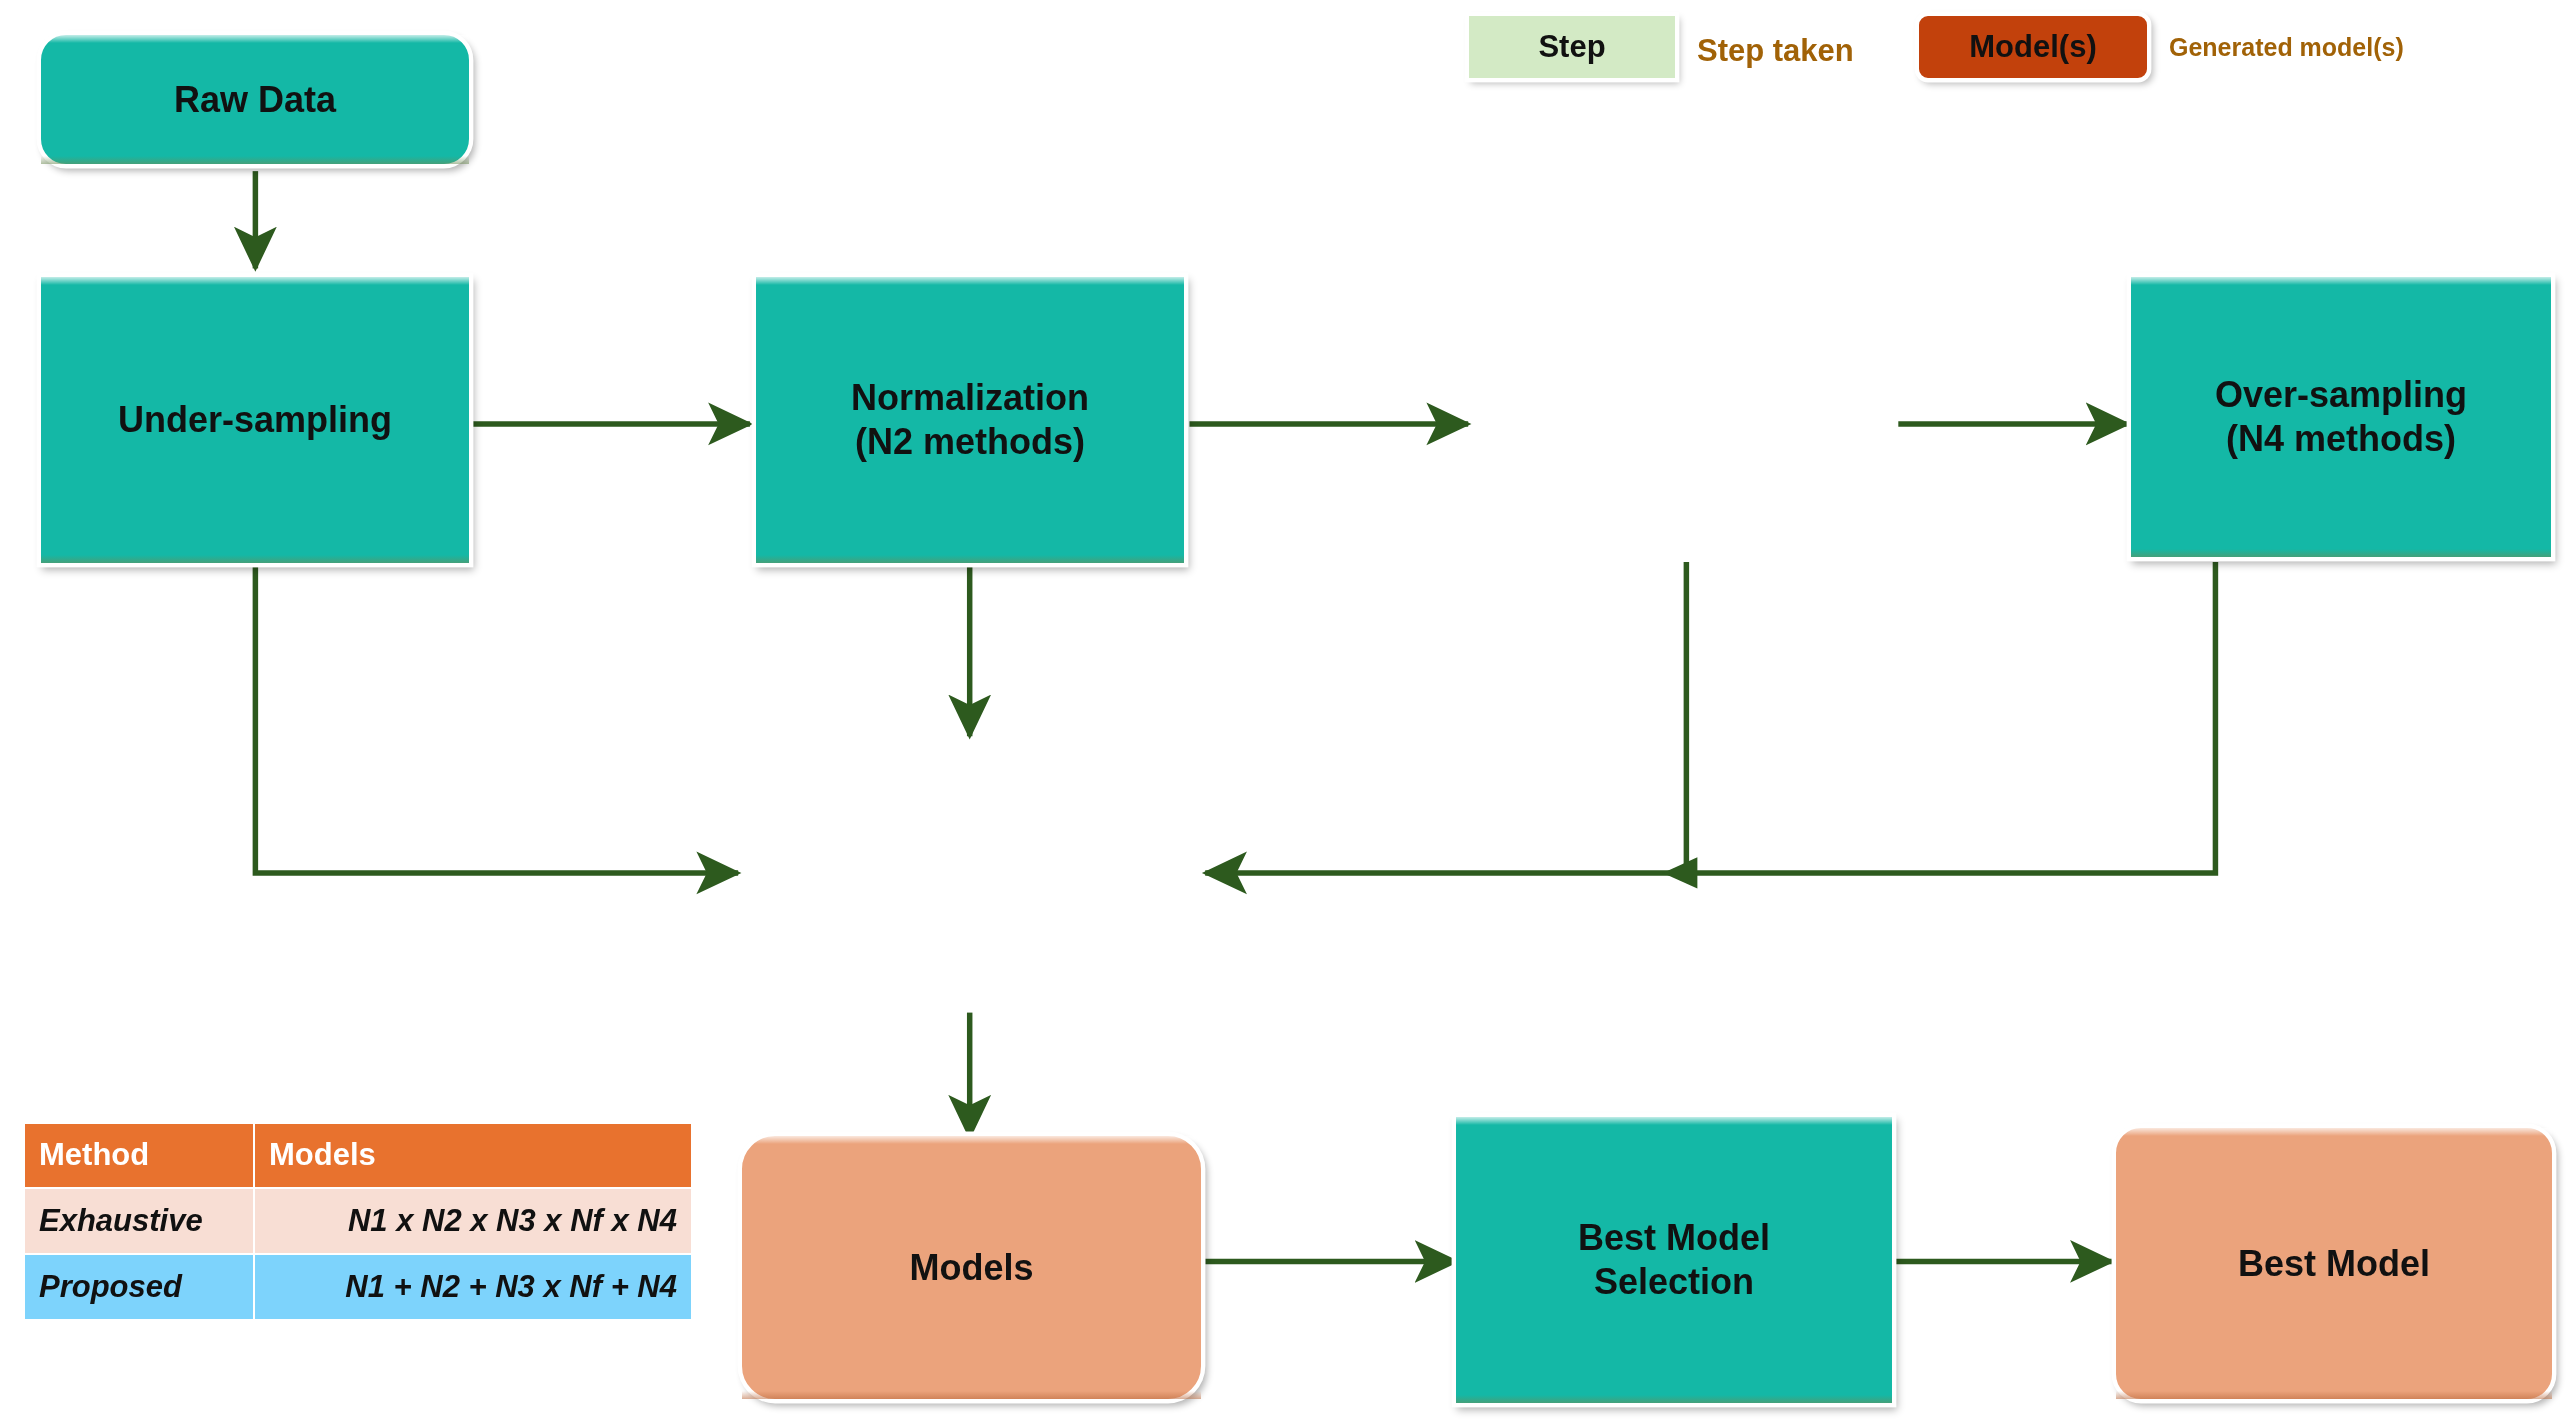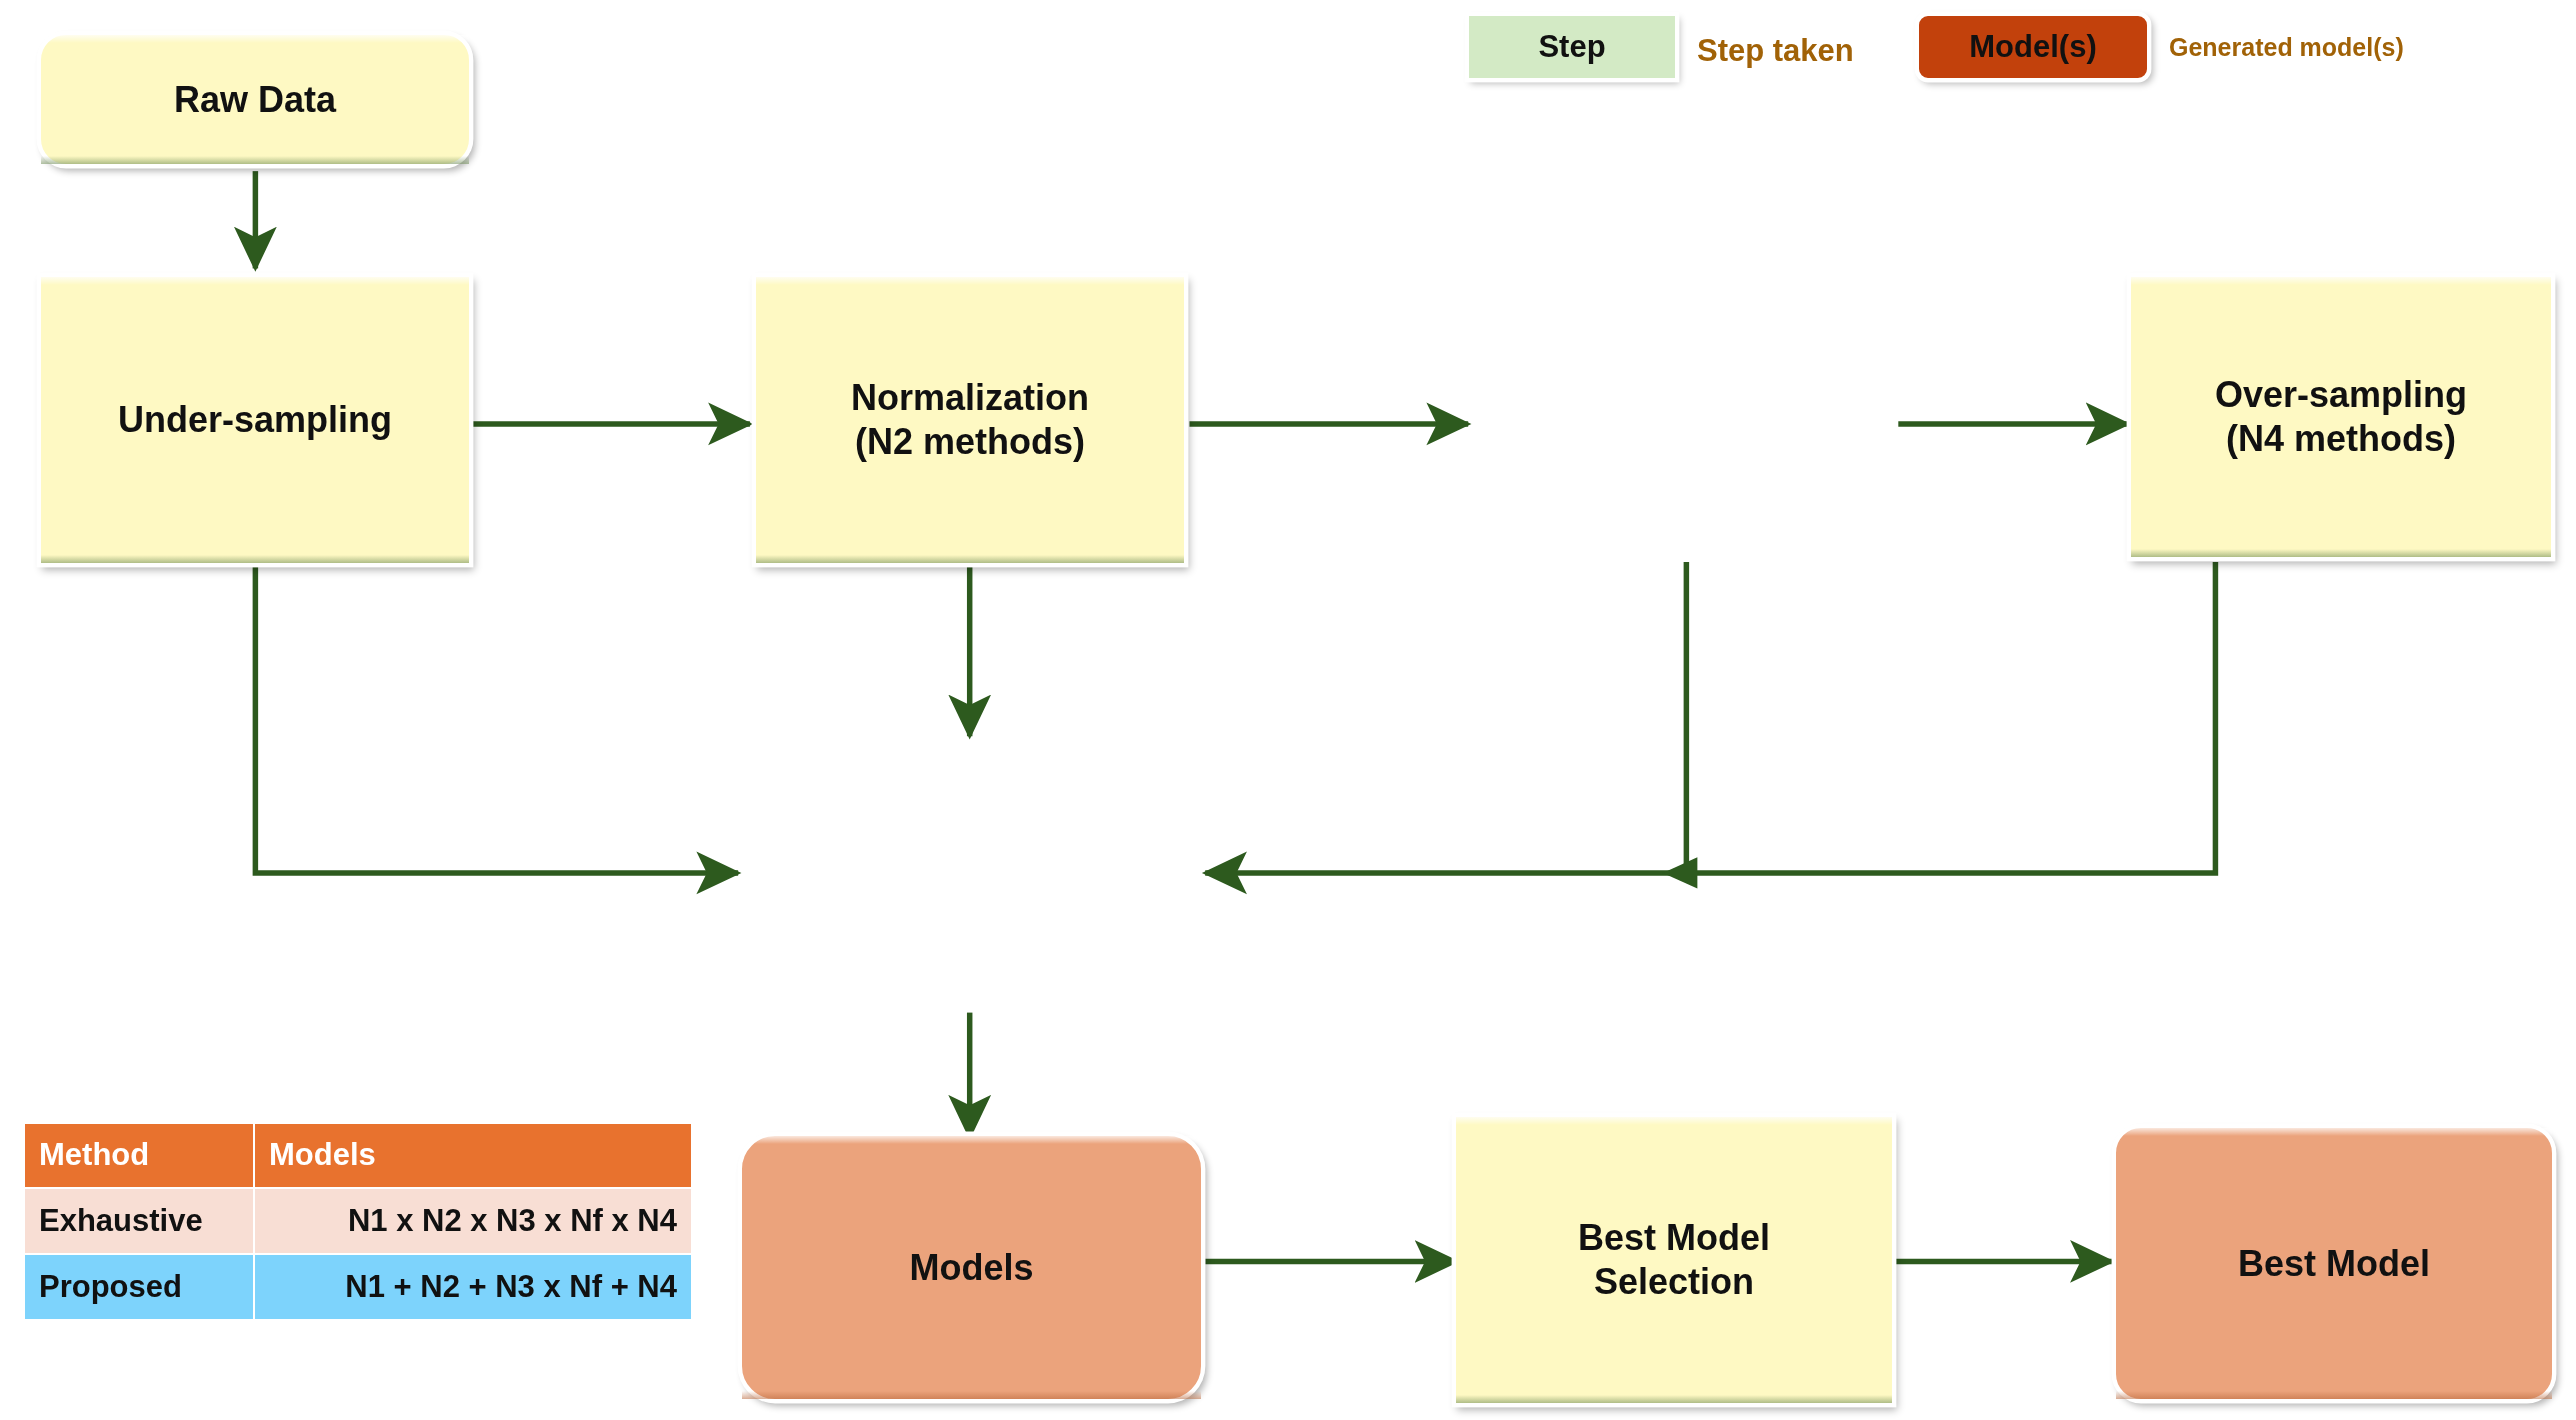--- a/index.html
+++ b/index.html
@@ -22,21 +22,21 @@
   .node {
     position: absolute;
     box-sizing: border-box;
     display: flex;
     align-items: center;
     justify-content: center;
     text-align: center;
     color: #111111;
     font-weight: bold;
     line-height: 1.22;
-    background: #fef9c3;
+    background: #14b8a6;
     border: 2.4px solid #ffffff;
     box-shadow:
       0 0 0 2.4px #ffffff,
       3.1px 4.7px 7.9px rgba(0,0,0,0.30);
     z-index: 5;
   }
   .node .inner {
     position: relative;
     z-index: 2;
     padding: 0 7.9px;
@@ -121,20 +121,21 @@
   #method-table th:last-child { border-right: none; }
   #method-table td {
     color: #111111;
     text-align: left;
     font-size: 31px;
     padding: 14px 14px;
     border-right: 2.4px solid #ffffff;
     border-top: 2.4px solid #ffffff;
     font-weight: bold;
     white-space: nowrap;
+    font-style: italic;
   }
   #method-table td:last-child { border-right: none; text-align: right; }
   #method-table tr.row-0 td { background: #f8ded4; }
   #method-table tr.row-1 td { background: #7dd3fc; }
   #method-table col.c0 { width: 229px; }
 
   
   .edges {
     position: absolute;
     left: 0; top: 0;

